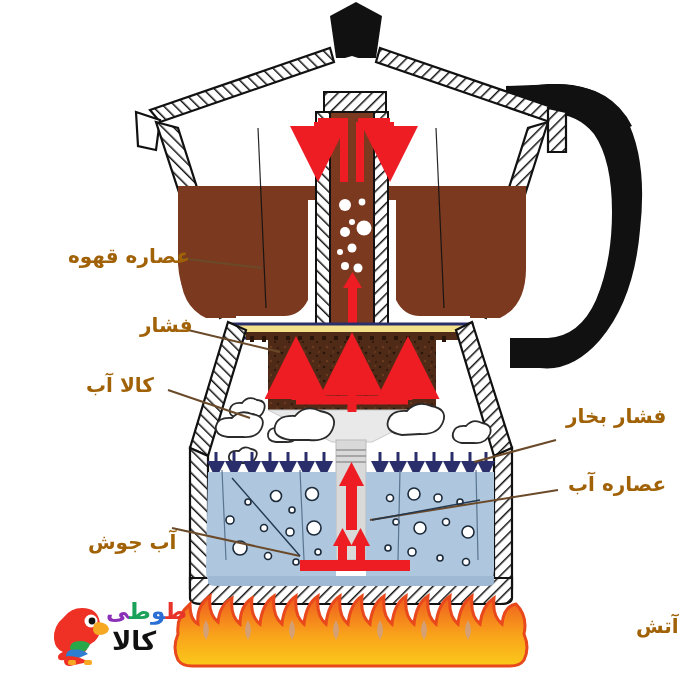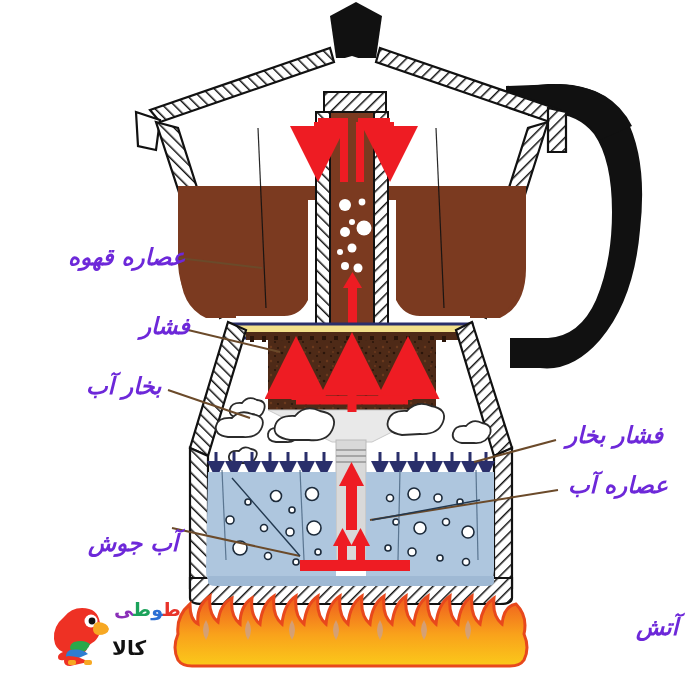--- a/index.html
+++ b/index.html
@@ -1,26 +1,26 @@
 <!DOCTYPE html>
 <html><head>
 <meta charset="utf-8">
 <style>
   html,body{margin:0;padding:0;background:#fff;}
   body{width:700px;height:700px;position:relative;overflow:hidden;
        font-family:"DejaVu Sans","Liberation Sans",sans-serif;}
   #stage{position:absolute;left:0;top:0;width:700px;height:700px;}
   svg{display:block;}
-  .lbl{position:absolute;font-weight:bold;color:#6d28d9;direction:rtl;
-       white-space:nowrap;font-size:23px;letter-spacing:0px;font-style:italic;}
+  .lbl{position:absolute;font-weight:bold;color:#a16207;direction:rtl;
+       white-space:nowrap;font-size:20px;letter-spacing:0px;}
   .lbl-l{text-align:right;}
   .lbl-r{text-align:right;}
   .logo-wrap{position:absolute;left:52px;top:596px;width:120px;height:70px;}
-  .logo-txt1{position:absolute;left:62px;top:2px;font-size:19px;font-weight:bold;direction:rtl;}
-  .logo-txt2{position:absolute;left:60px;top:30px;font-size:20px;font-weight:bold;color:#111;direction:rtl;margin-top:10px;}
+  .logo-txt1{position:absolute;left:54px;top:2px;font-size:23px;font-weight:bold;direction:rtl;}
+  .logo-txt2{position:absolute;left:60px;top:30px;font-size:26px;font-weight:bold;color:#111;direction:rtl;}
   .c-r{color:#e8332a;} .c-b{color:#2b6fd4;} .c-g{color:#1ba25a;} .c-p{color:#8a2fb8;}
 </style>
 </head>
 <body>
 
 <div id="stage">
 
 <svg width="700" height="700" viewBox="0 0 700 700">
   <defs>
     <pattern id="hatch" width="8" height="8" patternUnits="userSpaceOnUse" patternTransform="rotate(45)">
@@ -303,24 +303,24 @@
     <line x1="558" y1="490" x2="370" y2="520"></line>
   </g>
   <g stroke="#22384f" stroke-width="1.4" fill="none">
     <line x1="232" y1="478" x2="300" y2="556"></line>
     <line x1="372" y1="520" x2="480" y2="500"></line>
   </g>
 </svg>
 
 <div class="lbl lbl-l" style="left:68px;top:244px;">عصاره قهوه</div>
 <div class="lbl lbl-l" style="left:140px;top:313px;">فشار</div>
-<div class="lbl lbl-l" style="left:86px;top:373px;">بخار آب</div>
+<div class="lbl lbl-l" style="left:86px;top:373px;">کالا آب</div>
 <div class="lbl lbl-l" style="left:88px;top:512px;margin-top:18px;">آب جوش</div>
 
-<div class="lbl lbl-r" style="left:566px;top:422px;">فشار بخار</div>
+<div class="lbl lbl-r" style="left:566px;top:404px;">فشار بخار</div>
 <div class="lbl lbl-r" style="left:568px;top:472px;">عصاره آب</div>
 <div class="lbl lbl-r" style="left:588px;top:614px;margin-left:48px;">آتش</div>
 
 <div class="logo-wrap">
   <svg width="60" height="64" viewBox="0 0 60 64" style="position:absolute;left:0;top:6px;">
     <path d="M30,6 q16,0 18,15 q2,14 -8,20 l-4,3 q-2,8 -10,10 l-14,4 q-6,1 -6,-3 q0,-3 5,-5
              q-8,-3 -9,-13 q-1,-13 10,-22 q7,-9 18,-9 z" fill="#EE3124"></path>
     <circle cx="39" cy="19" r="6.5" fill="#fff"></circle>
     <circle cx="40" cy="19" r="3.4" fill="#111"></circle>
     <path d="M46,20 q10,1 11,7 q-1,6 -11,6 q-5,-1 -5,-6 q0,-6 5,-7 z" fill="#F7A823"></path>

